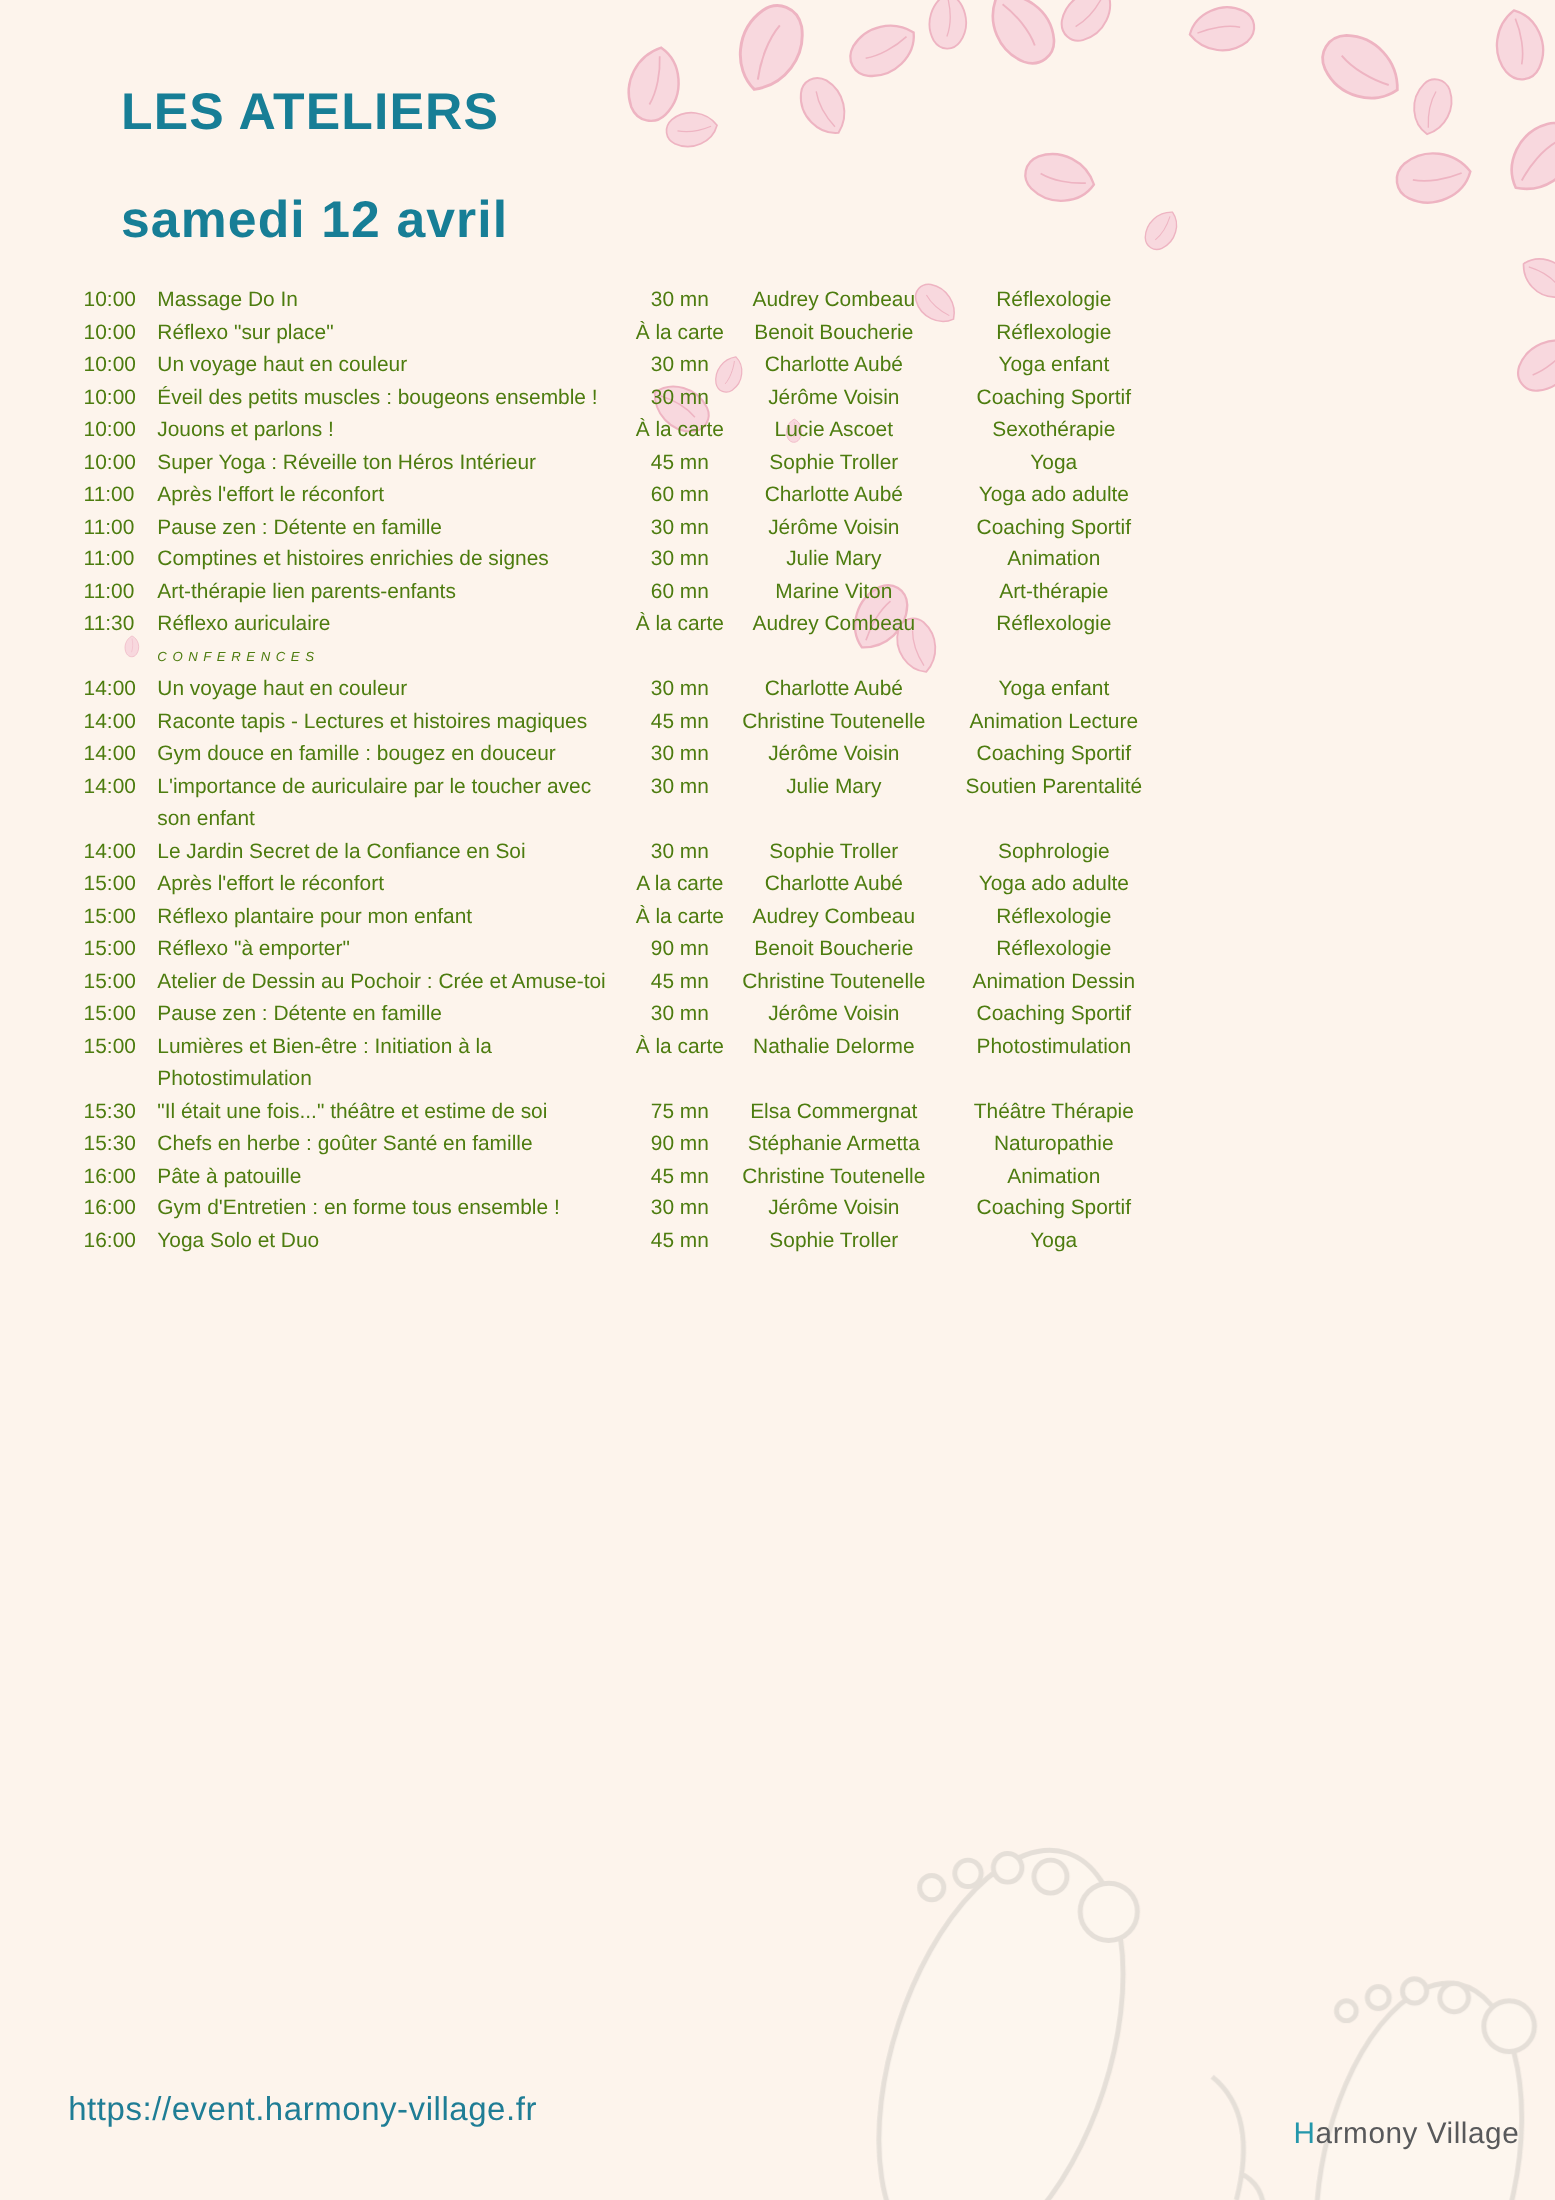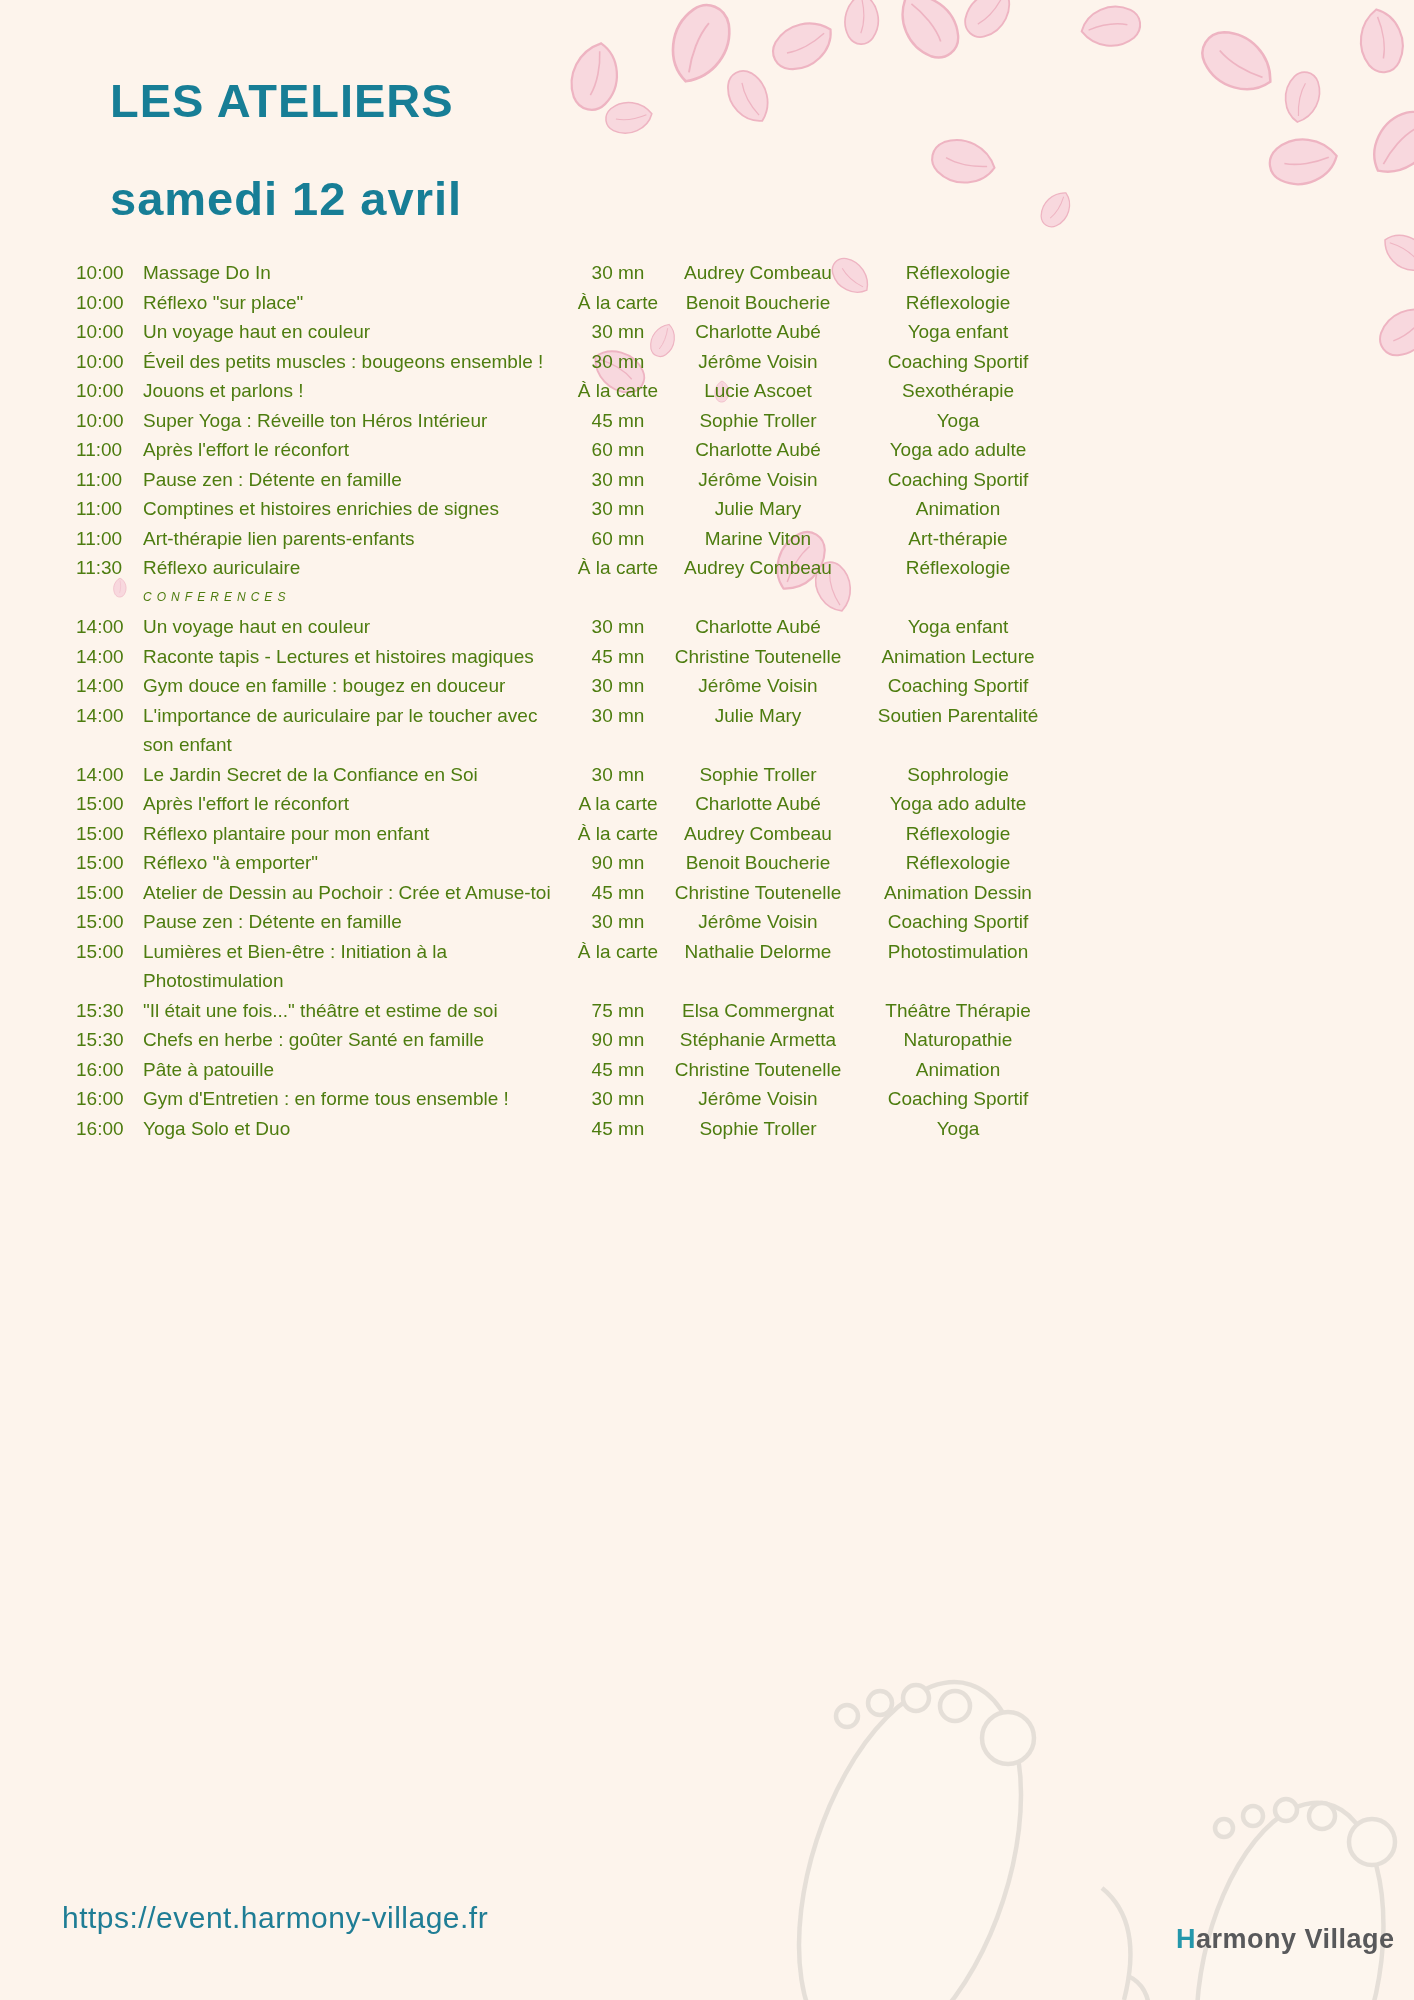--- a/index.html
+++ b/index.html
@@ -29,21 +29,21 @@
     font-style:italic;letter-spacing:0.42em;
     padding-left:67px;font-size:12px;line-height:29.5px;
   }
   .footer-url{
     position:absolute;left:62px;top:1901px;
     font-size:30px;color:#1f7d95;text-decoration:none;font-weight:normal;
     letter-spacing:0.5px;
   }
   .brand{
     position:absolute;left:1176px;top:1924px;
-    font-size:27px;font-weight:bold;color:#58595b;letter-spacing:0.5px;
+    font-size:27px;font-weight:normal;color:#58595b;letter-spacing:0.5px;
   }
   .brand .brand-h{color:#2497ab;}
 </style>
 </head>
 <body>
 
 <div class="page">
 
   <svg class="deco-layer" viewBox="0 0 1414 2000">
     <defs>

